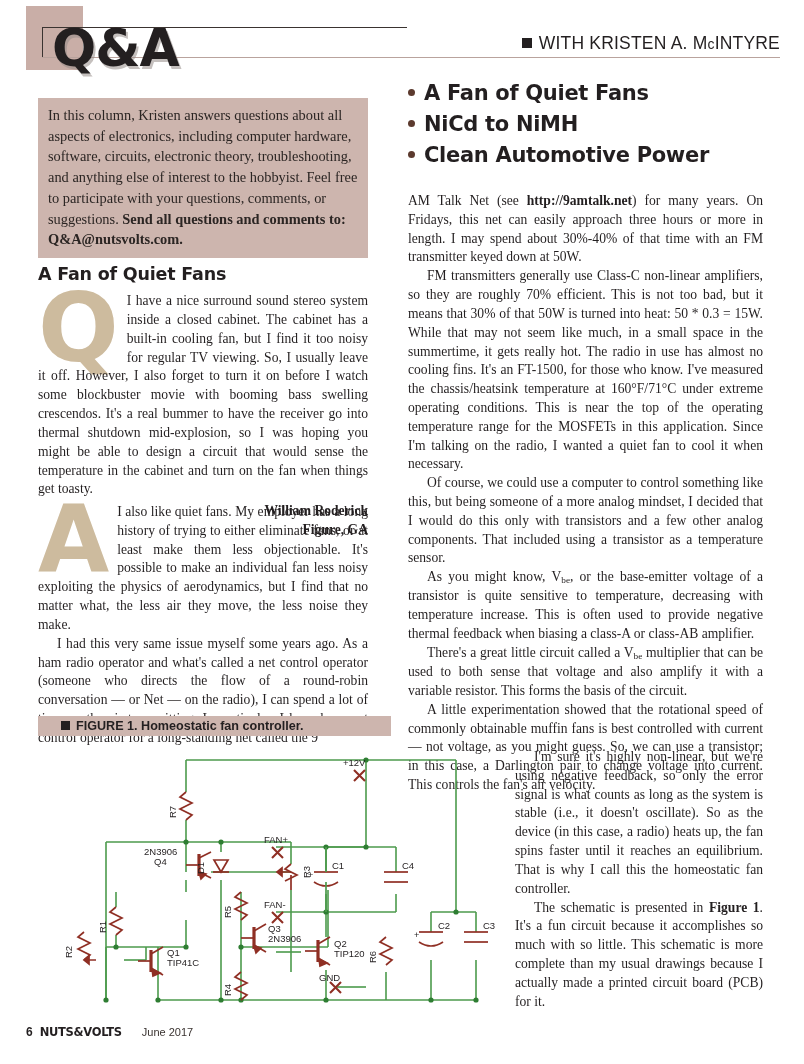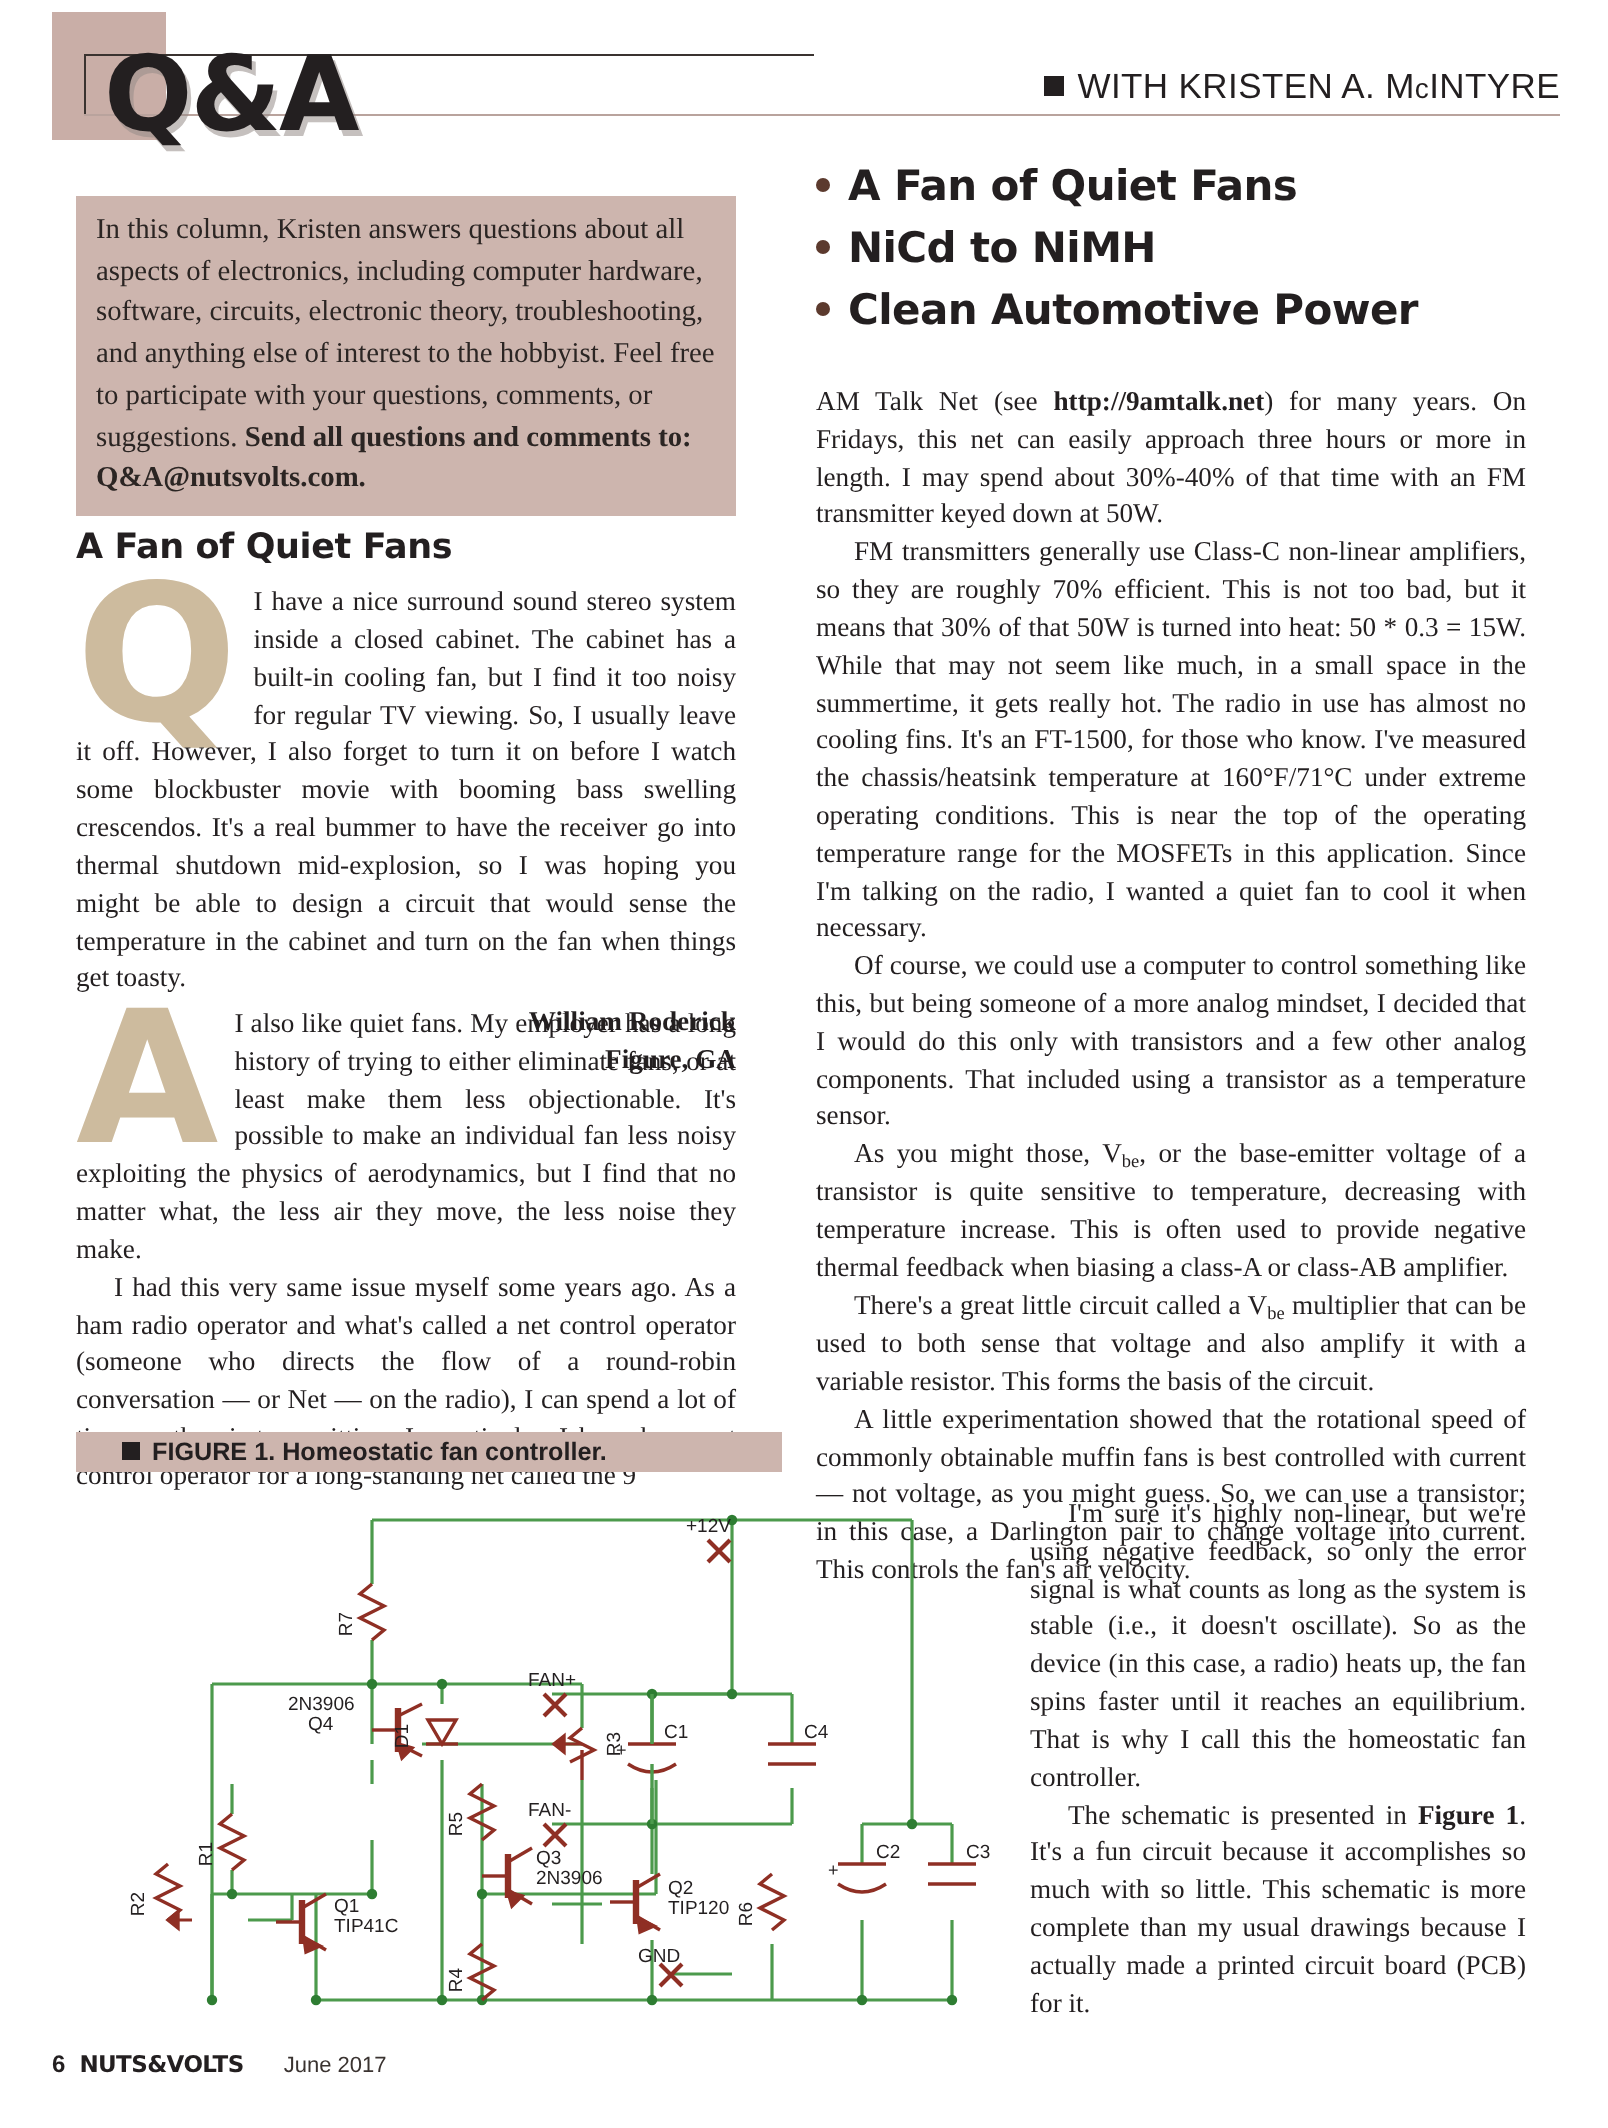--- a/index.html
+++ b/index.html
@@ -198,21 +198,21 @@
 
   <div class="col" id="left-col-2">
     <p><span class="dropcap a">A</span><span>I also like quiet fans. My employer has a long history of trying to either eliminate fans, or at least make them less objectionable. It's possible to make an individual fan less noisy exploiting the physics of aerodynamics, but I find that no matter what, the less air they move, the less noise they make.</span></p>
     <p class="ind">I had this very same issue myself some years ago. As a ham radio operator and what's called a net control operator (someone who directs the flow of a round-robin conversation — or Net — on the radio), I can spend a lot of time on the air transmitting. In particular, I have been net control operator for a long-standing net called the 9</p>
   </div>
 
   <div class="col" id="right-col">
     <p><span>AM Talk Net (see </span><b>http://9amtalk.net</b><span>) for many years. On Fridays, this net can easily approach three hours or more in length. I may spend about 30%-40% of that time with an FM transmitter keyed down at 50W.</span></p>
     <p class="ind">FM transmitters generally use Class-C non-linear amplifiers, so they are roughly 70% efficient. This is not too bad, but it means that 30% of that 50W is turned into heat: 50 * 0.3 = 15W. While that may not seem like much, in a small space in the summertime, it gets really hot. The radio in use has almost no cooling fins. It's an FT-1500, for those who know. I've measured the chassis/heatsink temperature at 160°F/71°C under extreme operating conditions. This is near the top of the operating temperature range for the MOSFETs in this application. Since I'm talking on the radio, I wanted a quiet fan to cool it when necessary.</p>
     <p class="ind">Of course, we could use a computer to control something like this, but being someone of a more analog mindset, I decided that I would do this only with transistors and a few other analog components. That included using a transistor as a temperature sensor.</p>
-    <p class="ind"><span>As you might those, V</span><sub>be</sub><span>, or the base-emitter voltage of a transistor is quite sensitive to temperature, decreasing with temperature increase. This is often used to provide negative thermal feedback when biasing a class-A or class-AB amplifier.</span></p>
+    <p class="ind"><span>As you might know, V</span><sub>be</sub><span>, or the base-emitter voltage of a transistor is quite sensitive to temperature, decreasing with temperature increase. This is often used to provide negative thermal feedback when biasing a class-A or class-AB amplifier.</span></p>
     <p class="ind"><span>There's a great little circuit called a V</span><sub>be</sub><span> multiplier that can be used to both sense that voltage and also amplify it with a variable resistor. This forms the basis of the circuit.</span></p>
     <p class="ind">A little experimentation showed that the rotational speed of commonly obtainable muffin fans is best controlled with current — not voltage, as you might guess. So, we can use a transistor; in this case, a Darlington pair to change voltage into current. This controls the fan's air velocity.</p>
   </div>
 
   <div class="col" id="right-col-wrap">
     <p class="ind">I'm sure it's highly non-linear, but we're using negative feedback, so only the error signal is what counts as long as the system is stable (i.e., it doesn't oscillate). So as the device (in this case, a radio) heats up, the fan spins faster until it reaches an equilibrium. That is why I call this the homeostatic fan controller.</p>
     <p class="ind"><span>The schematic is presented in </span><b>Figure 1</b><span>. It's a fun circuit because it accomplishes so much with so little. This schematic is more complete than my usual drawings because I actually made a printed circuit board (PCB) for it.</span></p>
   </div>
 
   <div class="fig-cap">

